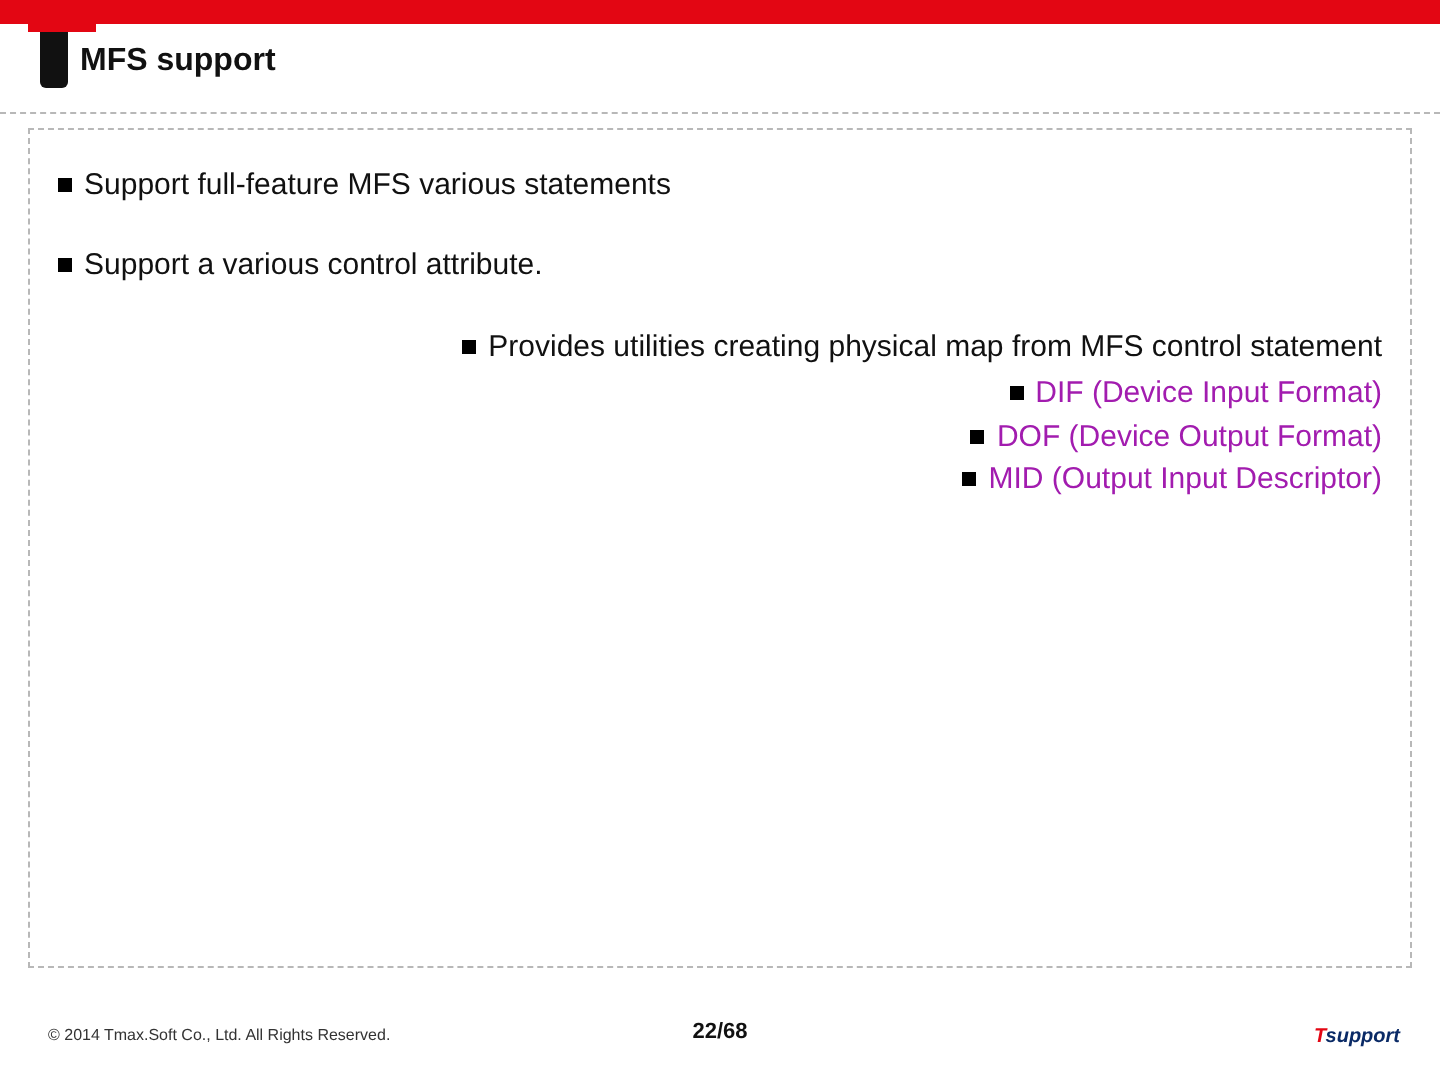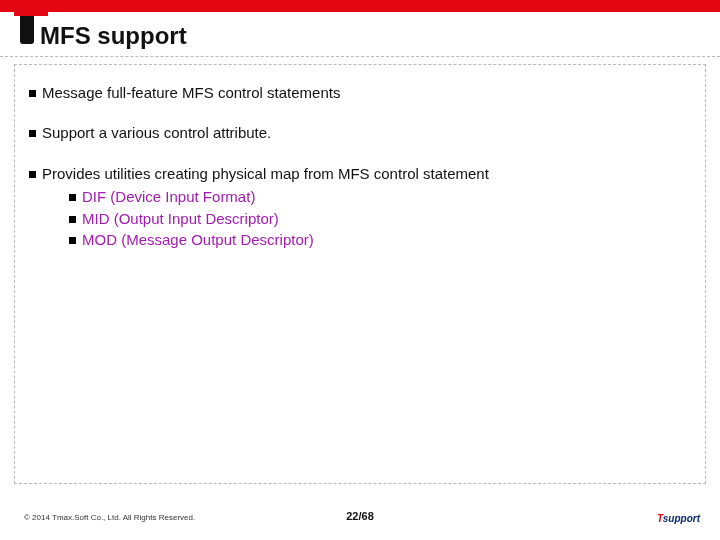--- a/index.html
+++ b/index.html
@@ -3,25 +3,25 @@
 <meta charset="utf-8">
 <style>
   * { box-sizing: border-box; margin: 0; padding: 0; }
   html, body { width: 720px; height: 540px; font-family: "Segoe UI", Arial, sans-serif; background: #fff; overflow: hidden; }
   .slide { position: relative; width: 720px; height: 540px; }
   .topbar { position: absolute; top: 0; left: 0; width: 100%; height: 12px; background: #e30613; }
   .logo-top { position: absolute; top: 4px; left: 6px; width: 42px; height: 42px; }
   .logo-top .bar-h { position: absolute; top: 0; left: 8px; width: 34px; height: 12px; background: #e30613; }
   .logo-top .bar-v { position: absolute; top: 0; left: 14px; width: 14px; height: 40px; background: #111; border-radius: 0 0 3px 3px; }
   .logo-top .bar-v::after { content:""; position:absolute; top:0; left:0; width:14px; height:12px; background:#e30613; }
-  .title { position: absolute; top: 22px; left: 40px; font-size: 24px; font-weight: 600; color: #111; }
+  .title { position: absolute; top: 22px; left: 40px; font-size: 16px; font-weight: 600; color: #111; }
   .title-underline { position: absolute; top: 56px; left: 0; width: 100%; height: 0; border-top: 1px dashed #b8b8b8; }
   .content-box { position: absolute; top: 64px; left: 14px; right: 14px; bottom: 56px; border: 1px dashed #b8b8b8; padding: 18px 14px; }
   .bullet { font-size: 15px; color: #111; line-height: 1.35; margin-bottom: 20px; }
-  .bullet:last-child { margin-bottom: 0; }
+  .bullet:last-child { margin-bottom: 0; text-align: right; }
   .sq { display:inline-block; width:7px; height:7px; background:#000; margin-right:6px; vertical-align: 1px; }
   .sub { margin-left: 40px; margin-top: 2px; }
   .sub .line { font-size: 15px; color:#a21caf; line-height:1.45; }
   .footer { position: absolute; bottom: 12px; left: 0; width: 100%; height: 28px; }
   .copyright { position: absolute; left: 24px; bottom: 6px; font-size: 8px; color: #333; text-align: right; }
   .pagenum { position: absolute; left: 50%; bottom: 6px; transform: translateX(-50%); font-size: 11px; font-weight: 600; color: #111; }
   .footer-logo { position: absolute; right: 20px; bottom: 4px; font-size: 10px; font-style: italic; font-weight: 700; }
   .footer-logo .t { color:#e30613; }
   .footer-logo .rest { color:#0a2a66; }
 </style>
@@ -32,31 +32,31 @@
   <div class="topbar"></div>
   <div class="logo-top">
     <div class="bar-h"></div>
     <div class="bar-v"></div>
   </div>
   <div class="title">MFS support</div>
   <div class="title-underline"></div>
 
   <div class="content-box">
     <div class="bullet">
-      <span class="sq"></span><span>Message full-feature MFS control statements</span>
+      <span class="sq"></span><span>Support full-feature MFS various statements</span>
     </div>
     <div class="bullet">
       <span class="sq"></span><span>Support a various control attribute.</span>
     </div>
     <div class="bullet">
       <span class="sq"></span><span>Provides utilities creating physical map from MFS control statement</span>
       <div class="sub">
         <div class="line"><span class="sq"></span><span>DIF (Device Input Format)</span></div>
+        <div class="line"><span class="sq"></span><span>DOF (Device Output Format)</span></div>
         <div class="line"><span class="sq"></span><span>MID (Output Input Descriptor)</span></div>
-        <div class="line"><span class="sq"></span><span>MOD (Message Output Descriptor)</span></div>
       </div>
     </div>
   </div>
 
   <div class="footer">
     <div class="copyright">© 2014 Tmax.Soft Co., Ltd. All Rights Reserved.</div>
     <div class="pagenum">22/68</div>
     <div class="footer-logo">
       <span class="t">T</span><span class="rest">support</span>
     </div>

